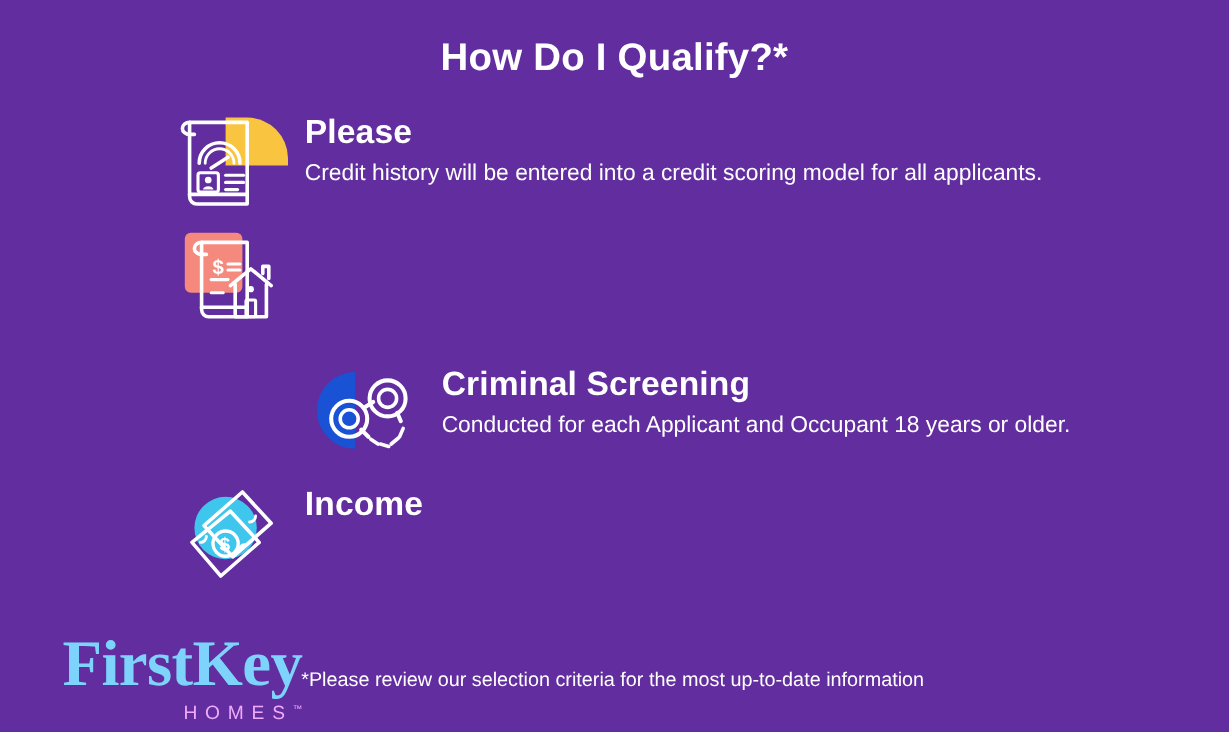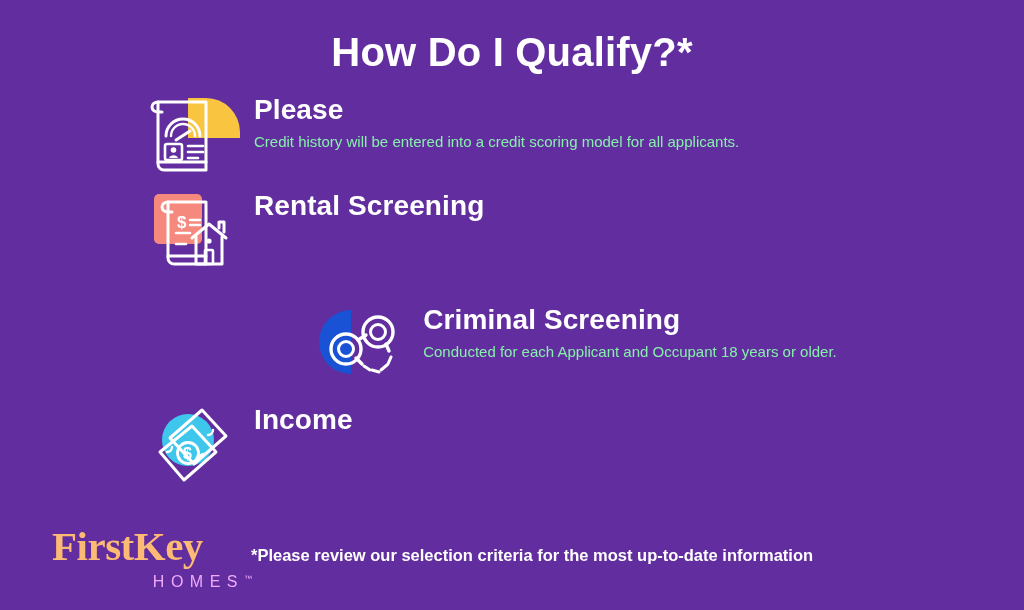--- a/index.html
+++ b/index.html
@@ -17,21 +17,21 @@
     -webkit-font-smoothing: antialiased;
   }
 
   
   .page-title {
     position: absolute;
     top: 30px;
     left: 0;
     width: 1024px;
     text-align: center;
-    font-size: 40px;
+    font-size: 32px;
     font-weight: bold;
     letter-spacing: 0.2px;
     line-height: 1.1;
     color: #FFFFFF;
   }
 
   
   .criteria-list {
     position: absolute;
     top: 92px;
@@ -65,24 +65,24 @@
   }
   .criteria-heading {
     font-size: 28px;
     font-weight: bold;
     line-height: 1.12;
     margin: 0 0 5px 0;
     letter-spacing: 0.1px;
     color: #FFFFFF;
   }
   .criteria-body {
-    font-size: 15px;
+    font-size: 19px;
     line-height: 1.62;
     margin: 0;
-    color: #86efac;
+    color: #ffffff;
     max-width: 640px;
   }
   .row-rental .criteria-body  { max-width: 645px; }
   .row-income .criteria-body  { max-width: 545px; }
   .row-income .criteria-heading { margin-bottom: 7px; text-align: center; }
 
   
   .footer {
     position: absolute;
     left: 0;
@@ -91,25 +91,25 @@
     height: 96px;
   }
   .logo {
     position: absolute;
     left: 52px;
     top: 12px;
     width: 200px;
   }
   .logo-word {
     font-family: "Liberation Serif", serif;
-    font-size: 41px;
+    font-size: 54px;
     font-weight: bold;
     line-height: 1;
     letter-spacing: -0.5px;
-    color: #fdba74;
+    color: #7dd3fc;
     white-space: nowrap;
   }
   .logo-sub {
     font-family: "Liberation Sans", sans-serif;
     font-size: 16px;
     font-weight: normal;
     letter-spacing: 6.5px;
     margin-top: 6px;
     margin-left: 3px;
     color: #f0abfc;
@@ -117,23 +117,23 @@
     text-align: right;
   }
   .logo-tm {
     font-size: 8px;
     vertical-align: super;
     letter-spacing: 0;
   }
   .footer-note {
     position: absolute;
     left: 251px;
-    top: 32px;
+    top: 44px;
     font-size: 16.5px;
-    font-weight: bold;
+    font-weight: normal;
     color: #FFFFFF;
     white-space: nowrap;
   }
 </style>
 </head>
 <body>
 
 <div class="page-title">How Do I Qualify?*</div>
 
 <div class="criteria-list">
@@ -199,21 +199,20 @@
             <path d="M73 40 v-6 h5 v10"></path>
             <rect x="59" y="62" width="8" height="14" rx="1" stroke-width="2.6"></rect>
           </g>
 
           <text x="31" y="40" font-family="Liberation Sans, sans-serif" font-size="17" font-weight="bold" fill="#FFFFFF">$</text>
           <circle cx="63" cy="53" r="2.6" fill="#FFFFFF"></circle>
         </svg>
       </div>
     </div>
     <div class="text-cell">
-      <div class="criteria-heading">Rental Screening</div>
     </div>
   </div>
 
   <div class="criteria-row row-criminal">
     <div class="icon-cell">
       <div class="icon-box">
         <svg width="94" height="88" viewBox="0 0 94 88" fill="none" xmlns="http://www.w3.org/2000/svg">
 
           <path d="M36 8 A32 32 0 1 0 36 72 Z" fill="#1A52D6"></path>
           <g stroke="#FFFFFF" stroke-width="3.4" fill="none" stroke-linejoin="round" stroke-linecap="round">

